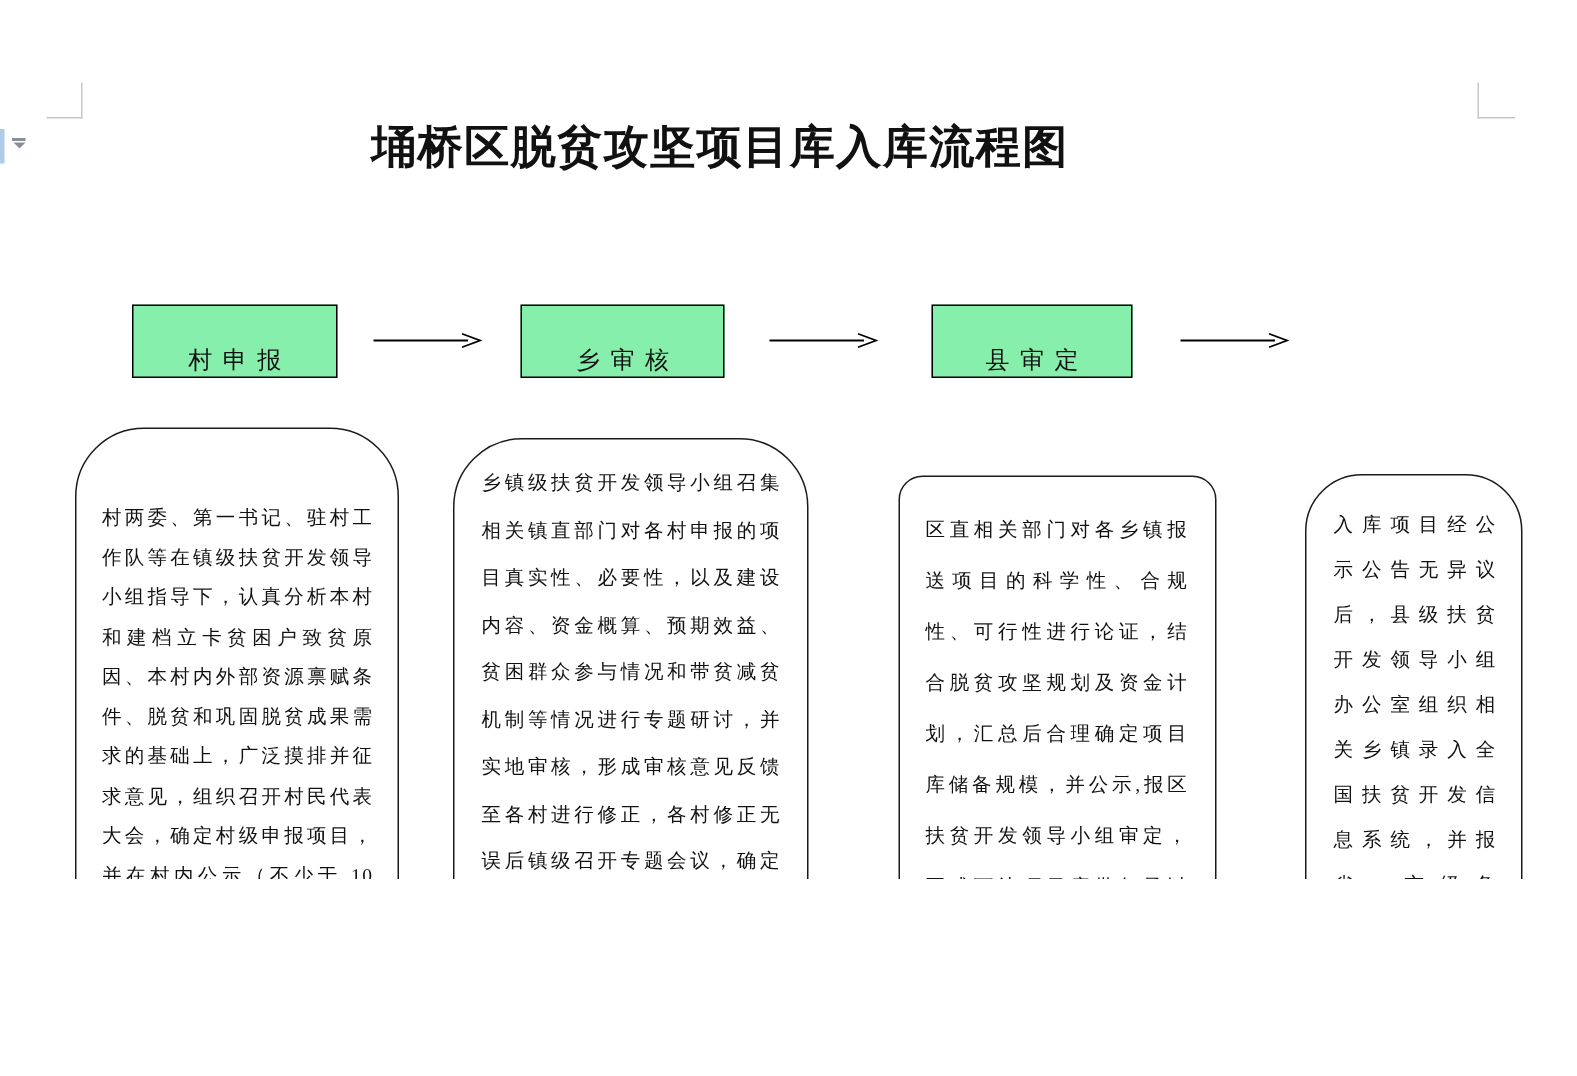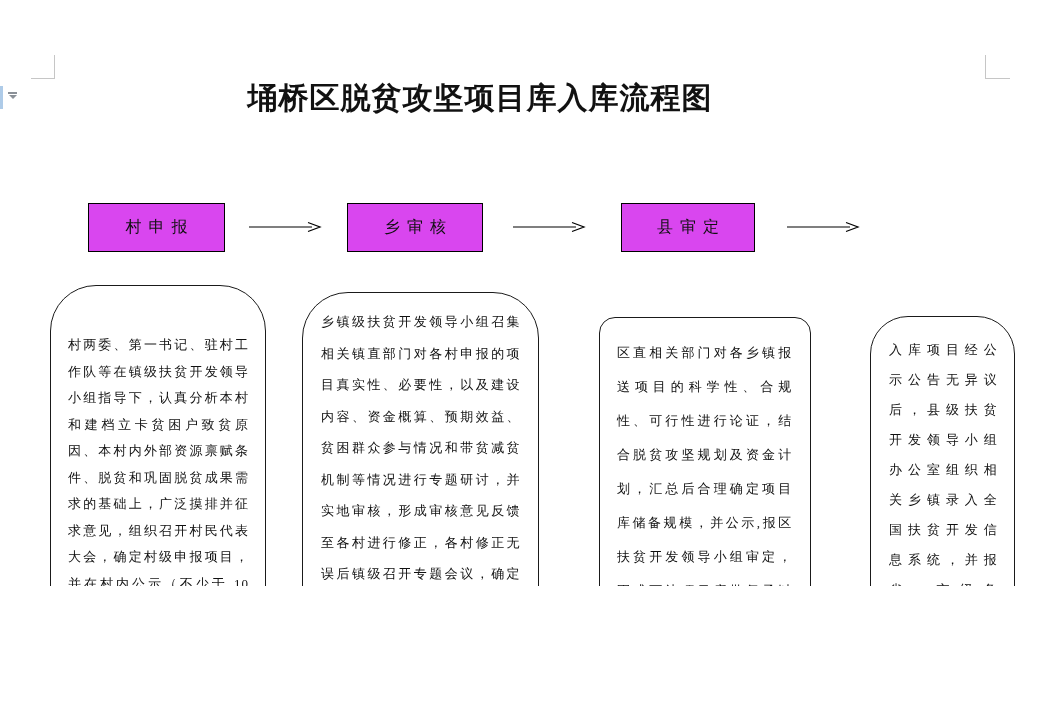--- a/index.html
+++ b/index.html
@@ -17,22 +17,22 @@
   .collapse-marker .tri { margin:1px auto 0; width:0; height:0;
     border-left:4px solid transparent; border-right:4px solid transparent; border-top:4px solid #8a9097; }
   
   .doc-title {
     position:absolute; left:54px; top:78px; width:852px; margin:0;
     text-align:center; font-size:30px; font-weight:bold; letter-spacing:1px; z-index:2;
   }
   
   .stage-box {
     position:absolute; top:203px; height:49px; box-sizing:border-box;
-    border:1px solid #000; background:#d946ef; z-index:2;
-    display:flex; align-items:center; justify-content:center;
+    border:1px solid #000; background:#86efac; z-index:2;
+    display:flex; align-items:flex-end; justify-content:center;
     font-size:16px; letter-spacing:7px; padding-left:7px;
   }
   
   .arrow { position:absolute; top:220px; z-index:2; }
   
   .detail-box {
     position:absolute; box-sizing:border-box; border:1px solid #1a1a1a;
     background:#fff; z-index:2;margin-top:23px;
   }
   .detail-box p { margin:0; text-align:justify; text-justify:inter-character; color:#111; }

